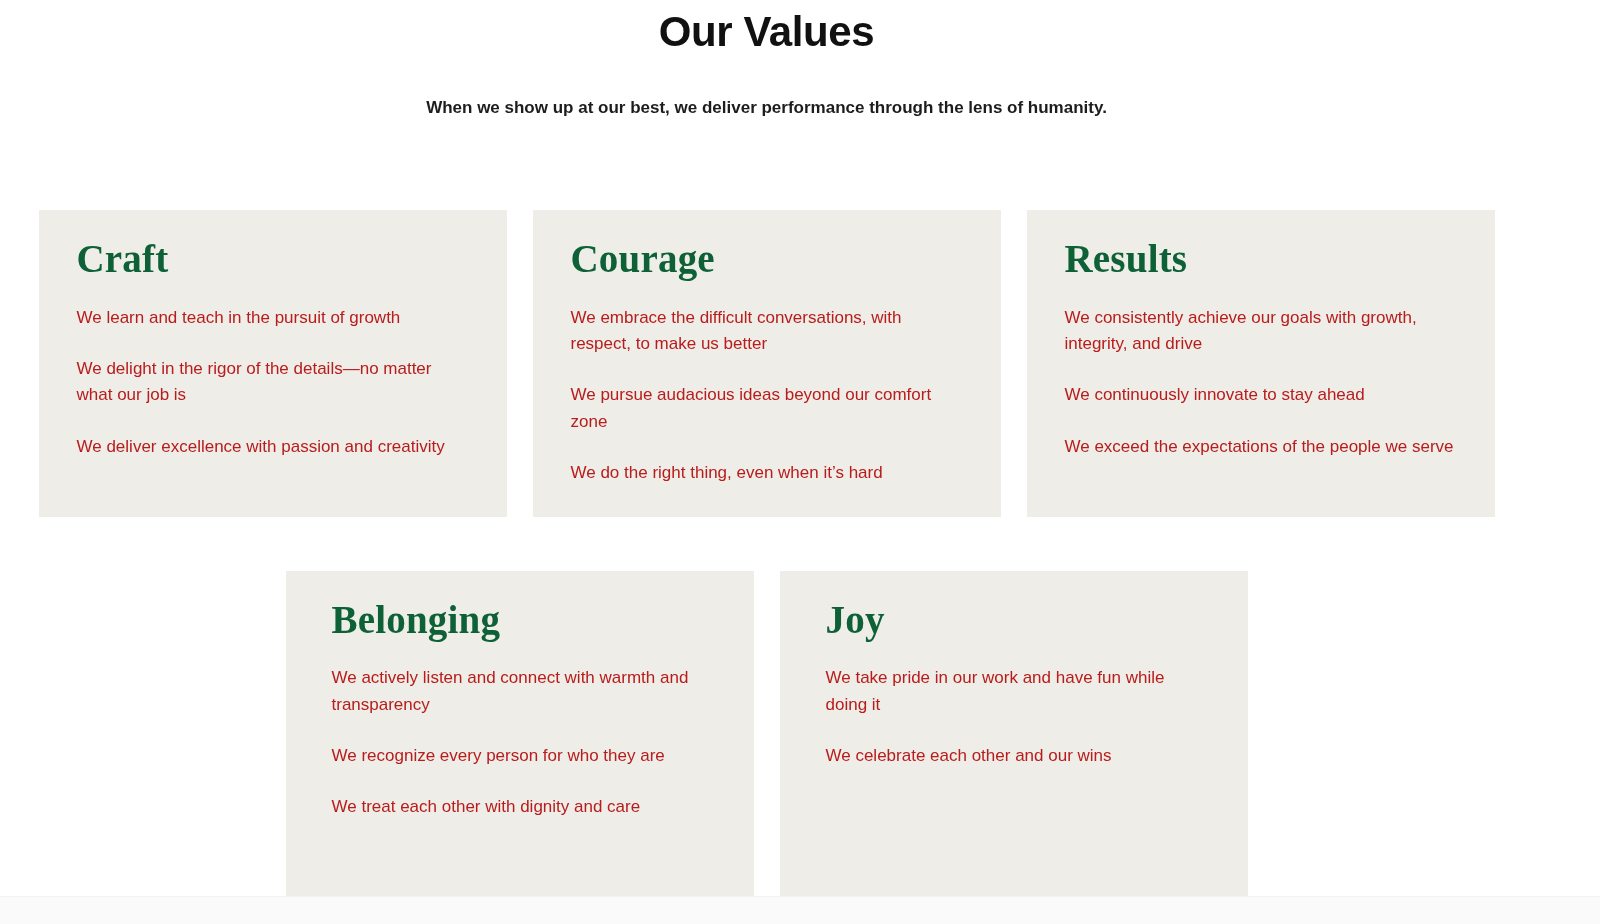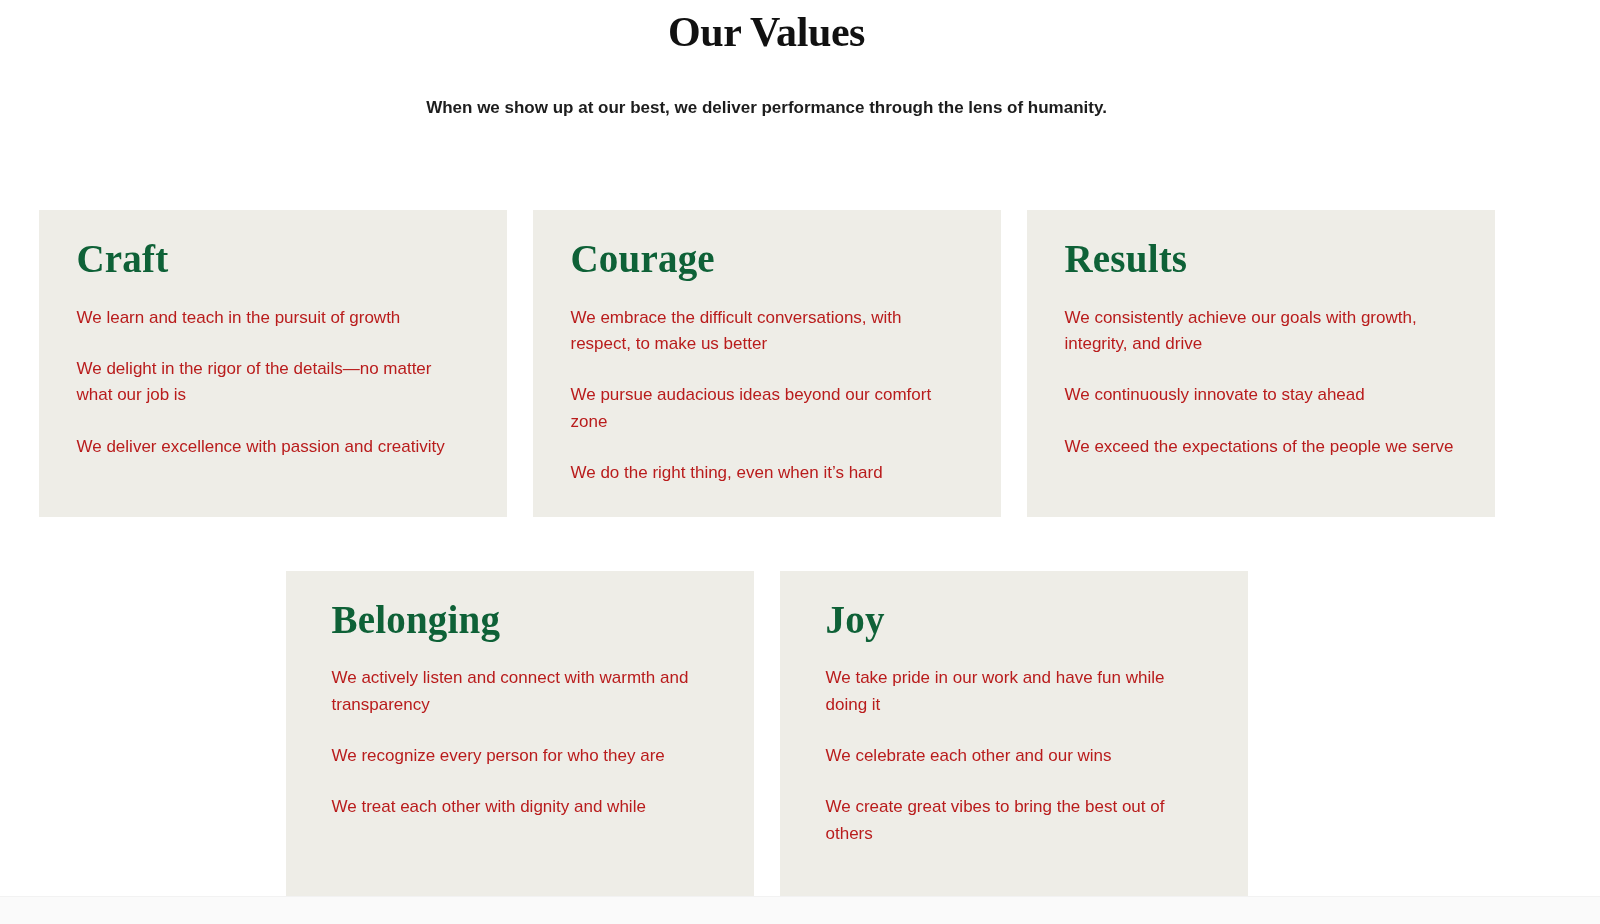--- a/index.html
+++ b/index.html
@@ -26,21 +26,21 @@
   
   .header {
     position: absolute;
     left: 0;
     top: 0;
     width: 1533px;
     text-align: center;
     padding-top: 8px;
   }
   .page-title {
-    font-family: Liberation Serif, serif;
+    font-family: Liberation Sans, sans-serif;
     font-size: 42px;
     font-weight: 700;
     letter-spacing: -0.4px;
     color: #111111;
     margin: 0;
     line-height: 1.15;
   }
   .page-subtitle {
     font-family: "Liberation Sans", sans-serif;
     font-size: 17px;
@@ -164,30 +164,29 @@
 
     </div>
 
     <div class="value-row row-two">
 
       <div class="value-card tall-2">
         <h2 class="value-title">Belonging</h2>
         <ul class="value-points">
           <li class="value-point">We actively listen and connect with warmth and transparency</li>
           <li class="value-point">We recognize every person for who they are</li>
-          <li class="value-point">We treat each other with dignity and while</li>
+          <li class="value-point">We treat each other with dignity and care</li>
         </ul>
       </div>
 
       <div class="value-card tall-2">
         <h2 class="value-title">Joy</h2>
         <ul class="value-points">
           <li class="value-point">We take pride in our work and have fun while doing it</li>
           <li class="value-point">We celebrate each other and our wins</li>
-          <li class="value-point">We create great vibes to bring the best out of others</li>
         </ul>
       </div>
 
     </div>
 
   </div>
 
   <div class="bottom-band"></div>
 
 </div>

